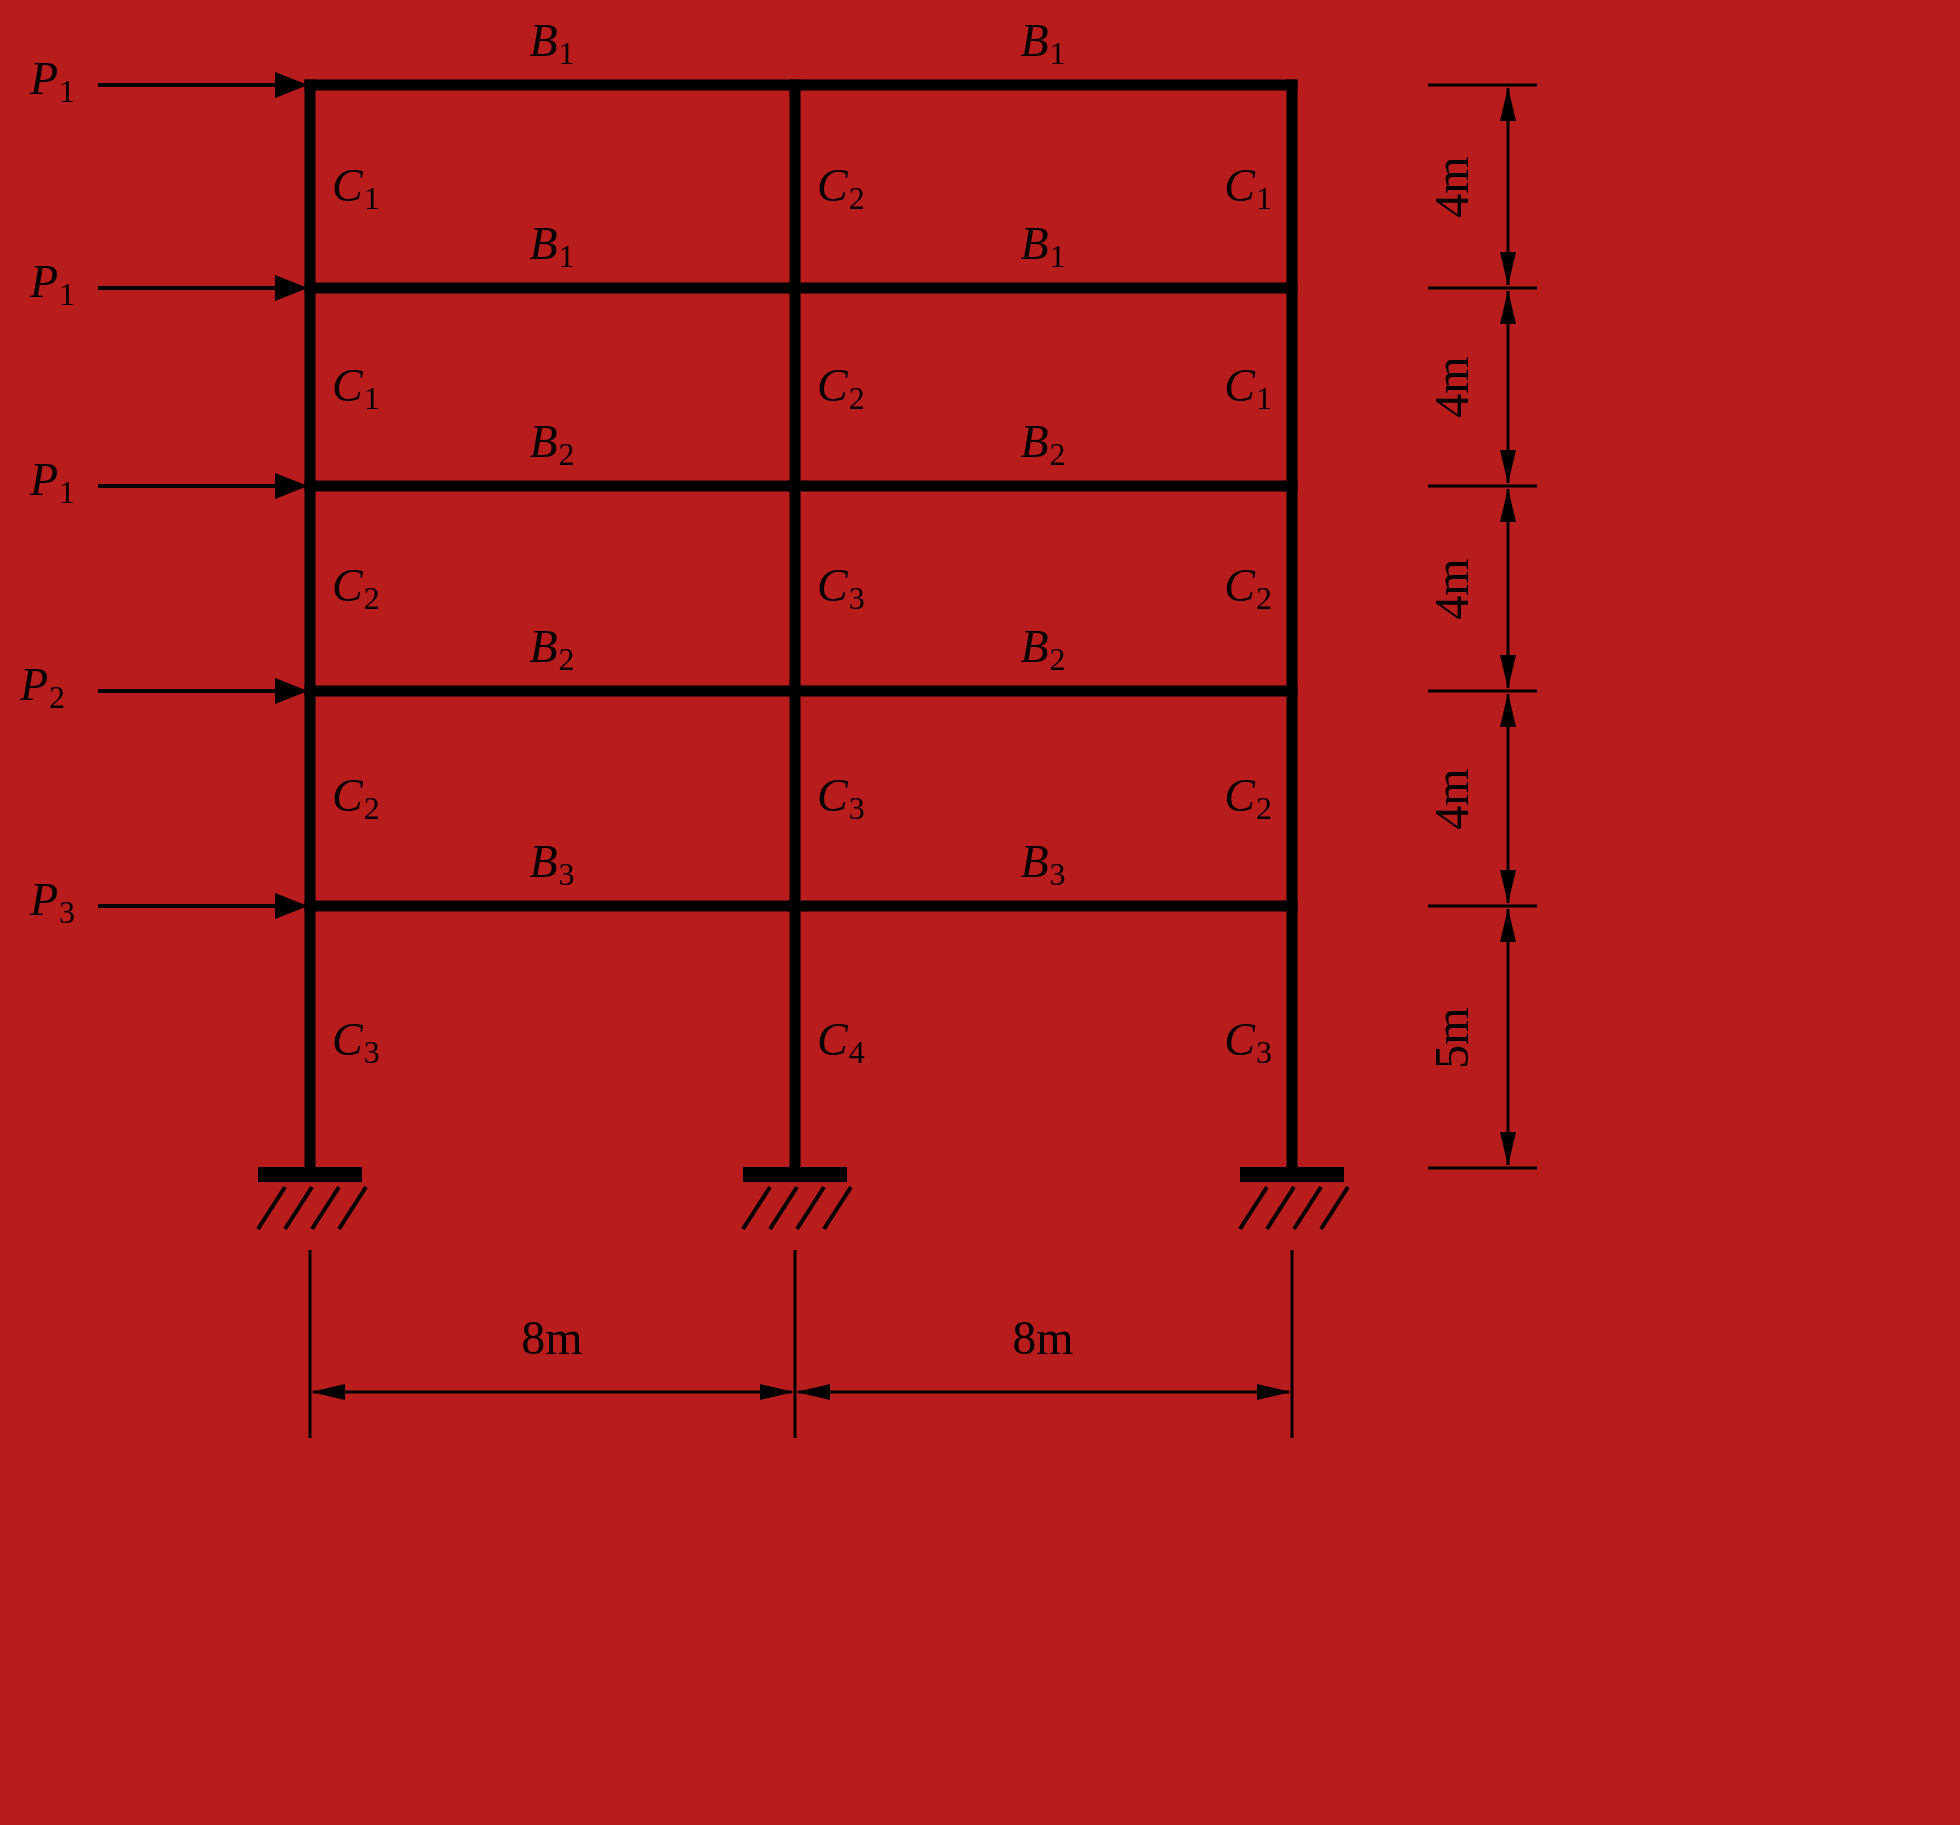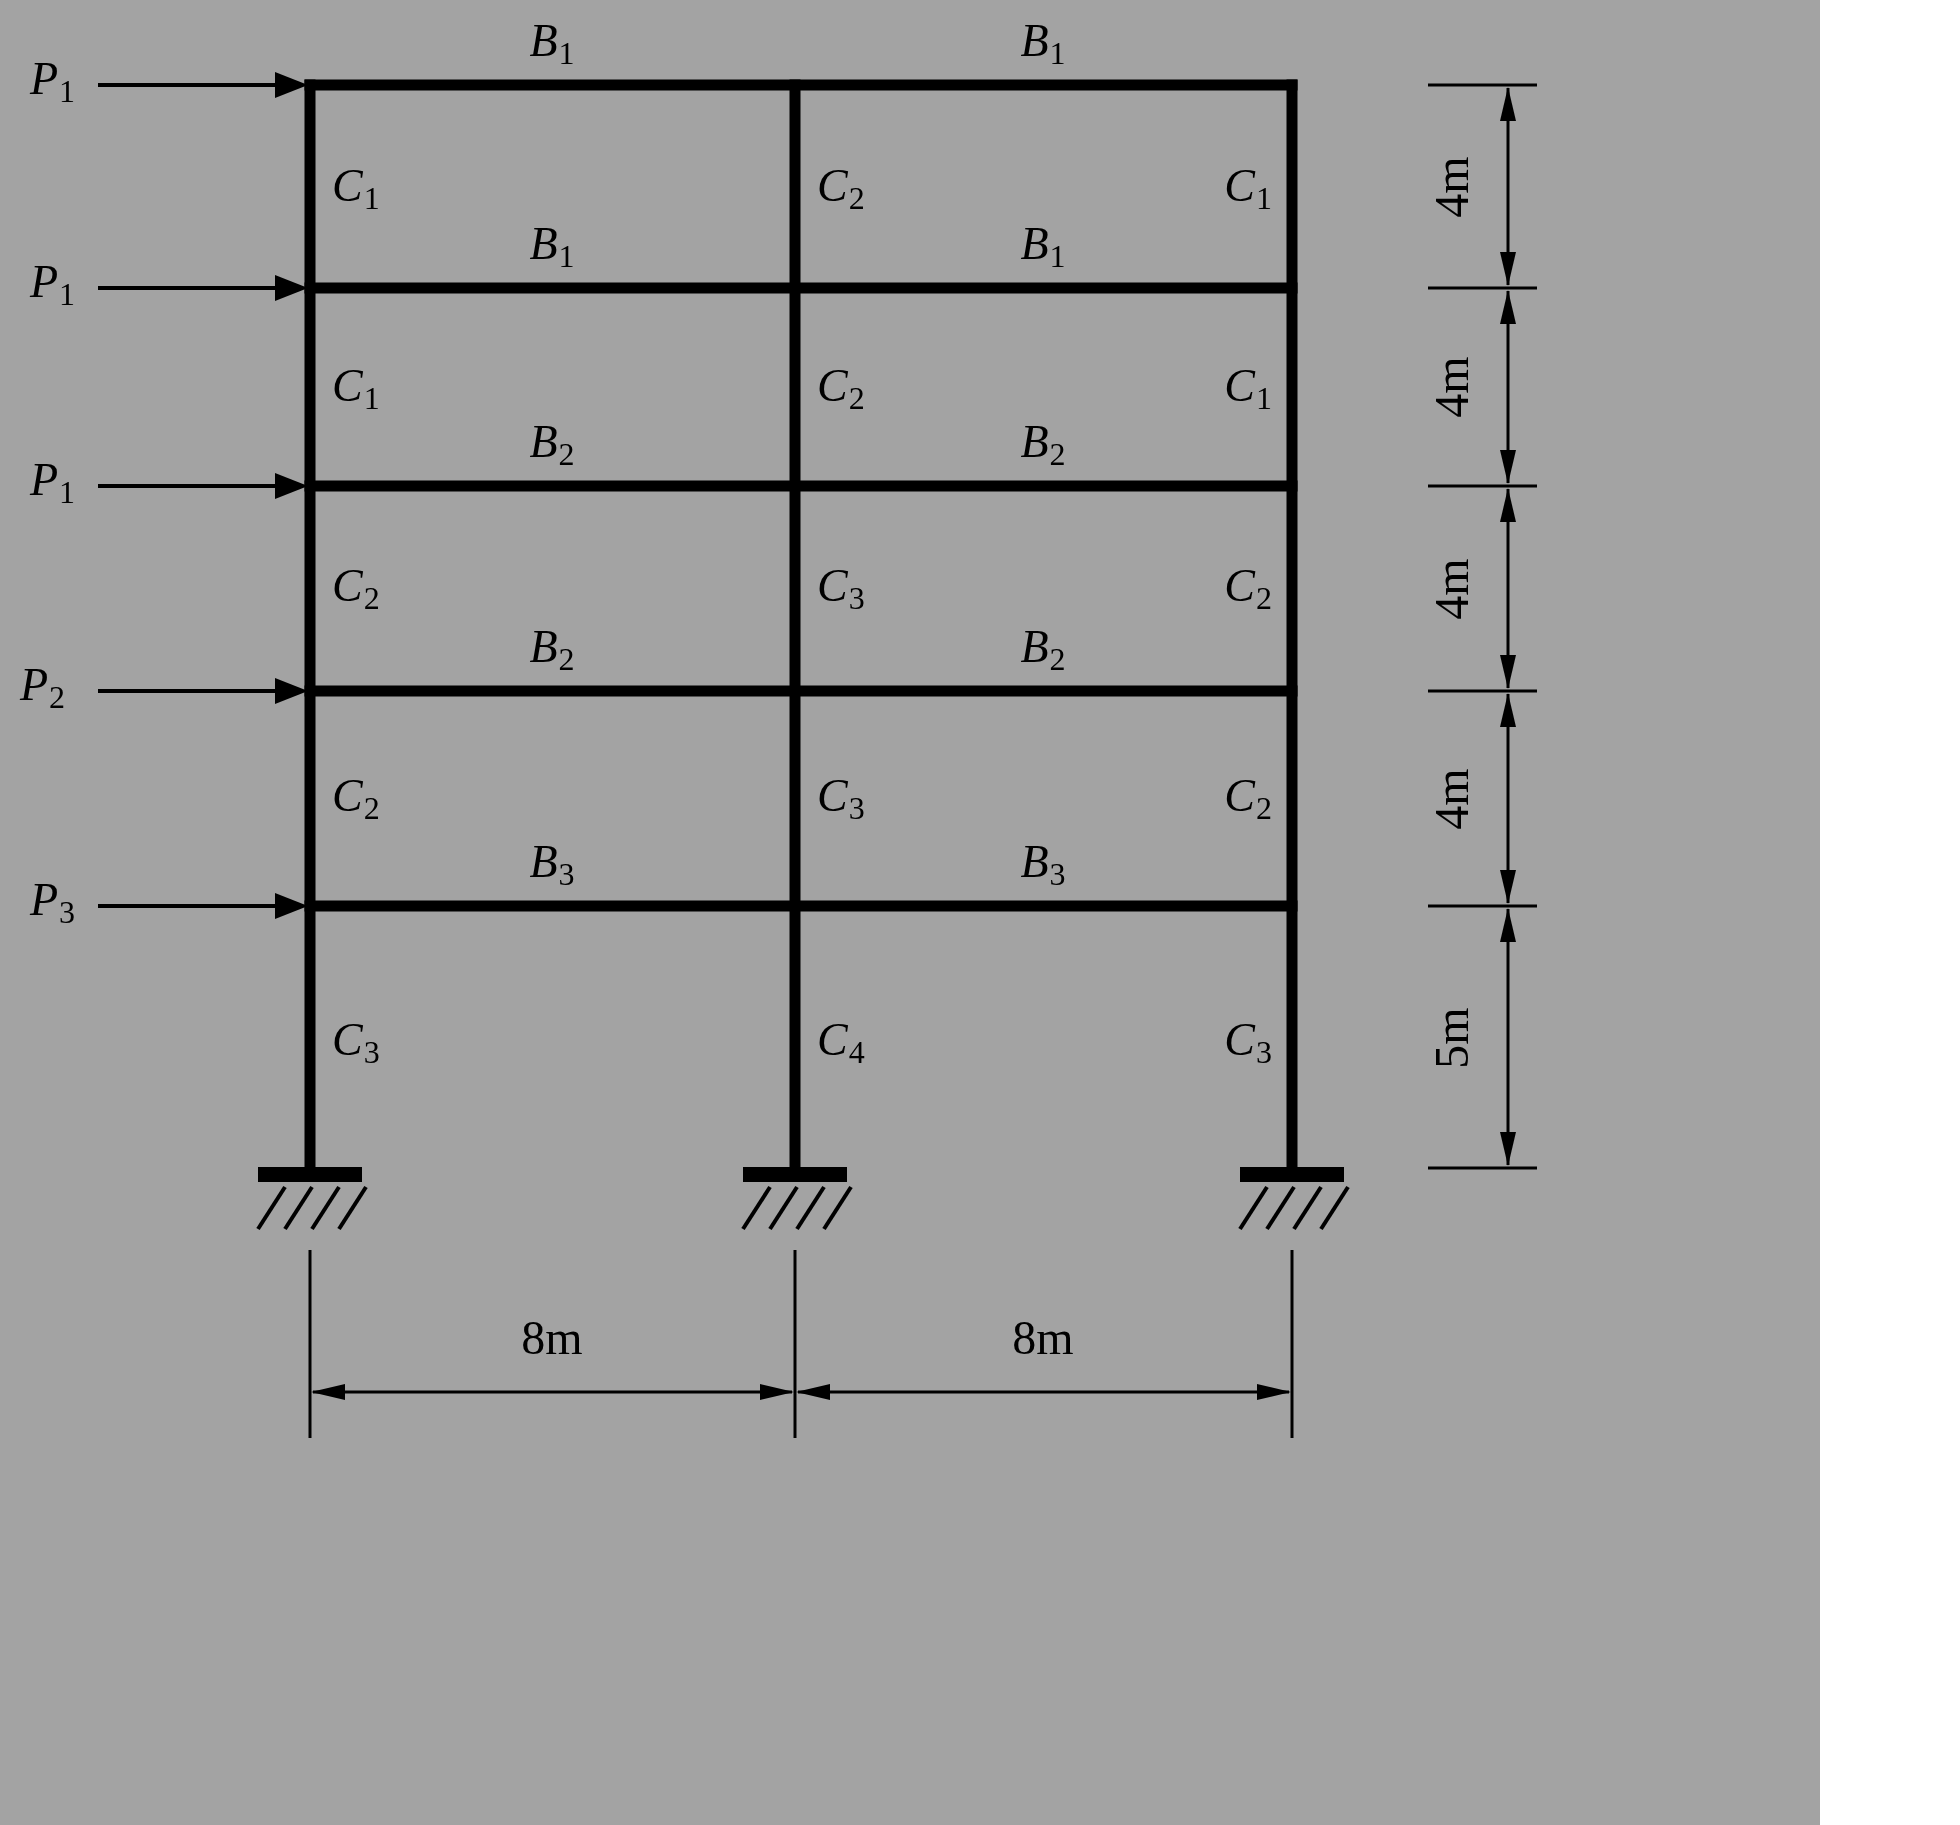--- a/index.html
+++ b/index.html
@@ -1,20 +1,20 @@
 <!DOCTYPE html>
 <html><head>
 <meta charset="utf-8">
 <style>
   html, body { margin:0; padding:0; }
   body {
     width:1960px; height:1825px; background:#ffffff;
     font-family:"Liberation Serif", serif;
   }
-  .canvas { position:relative; width:1820px; height:1825px; background:#a3a3a3; overflow:hidden; }
+  .canvas { position:relative; width:1960px; height:1825px; background:#b91c1c; overflow:hidden; }
   .canvas svg { position:absolute; left:0; top:0; }
 
   .lbl { position:absolute; white-space:nowrap; color:#000; line-height:1; }
   .anchor-c { transform:translate(-50%,-50%); }
   .anchor-l { transform:translateY(-50%); }
   .anchor-r { transform:translate(-100%,-50%); }
   .rot { transform:translate(-50%,-50%) rotate(-90deg); }
 
   .member .sym { font-style:italic; font-size:46px; }
   .member sub { font-style:normal; font-size:32px; vertical-align:-8px; margin-left:1px; }

